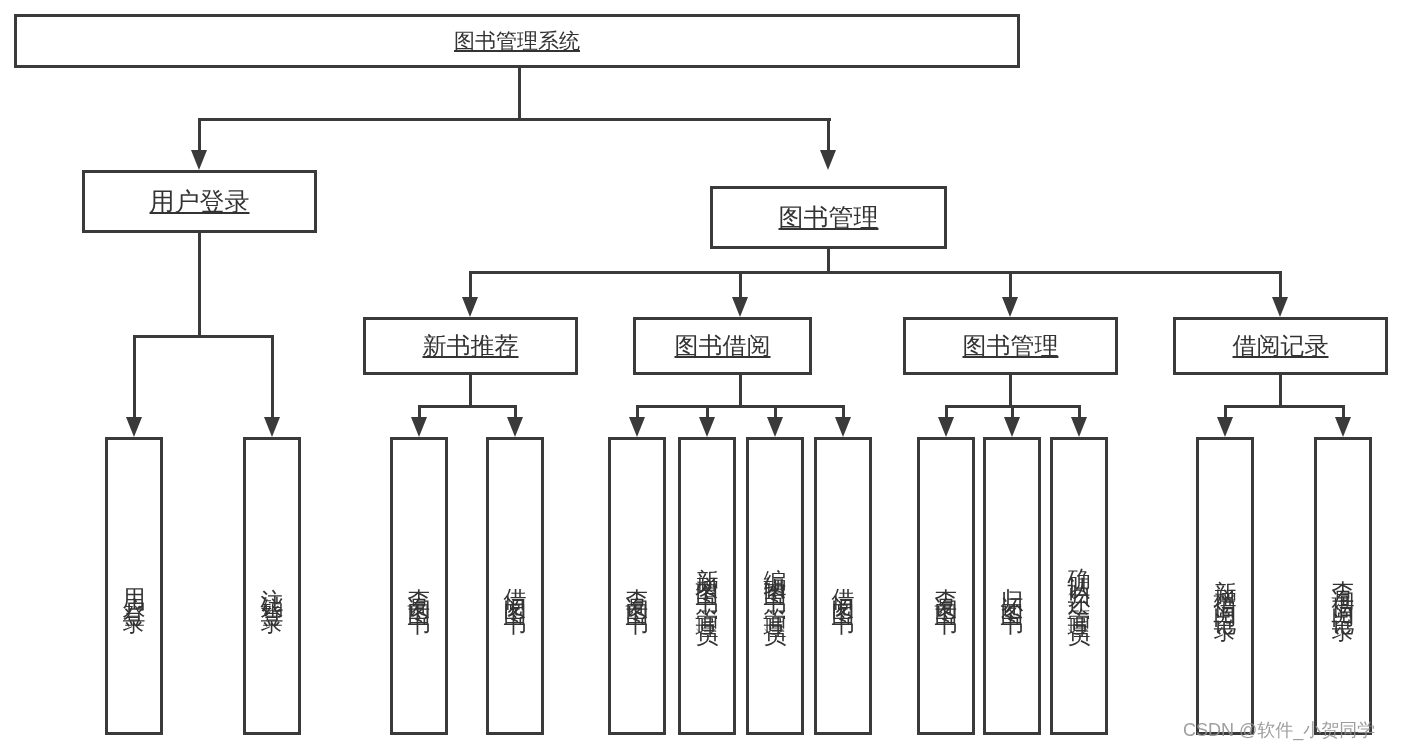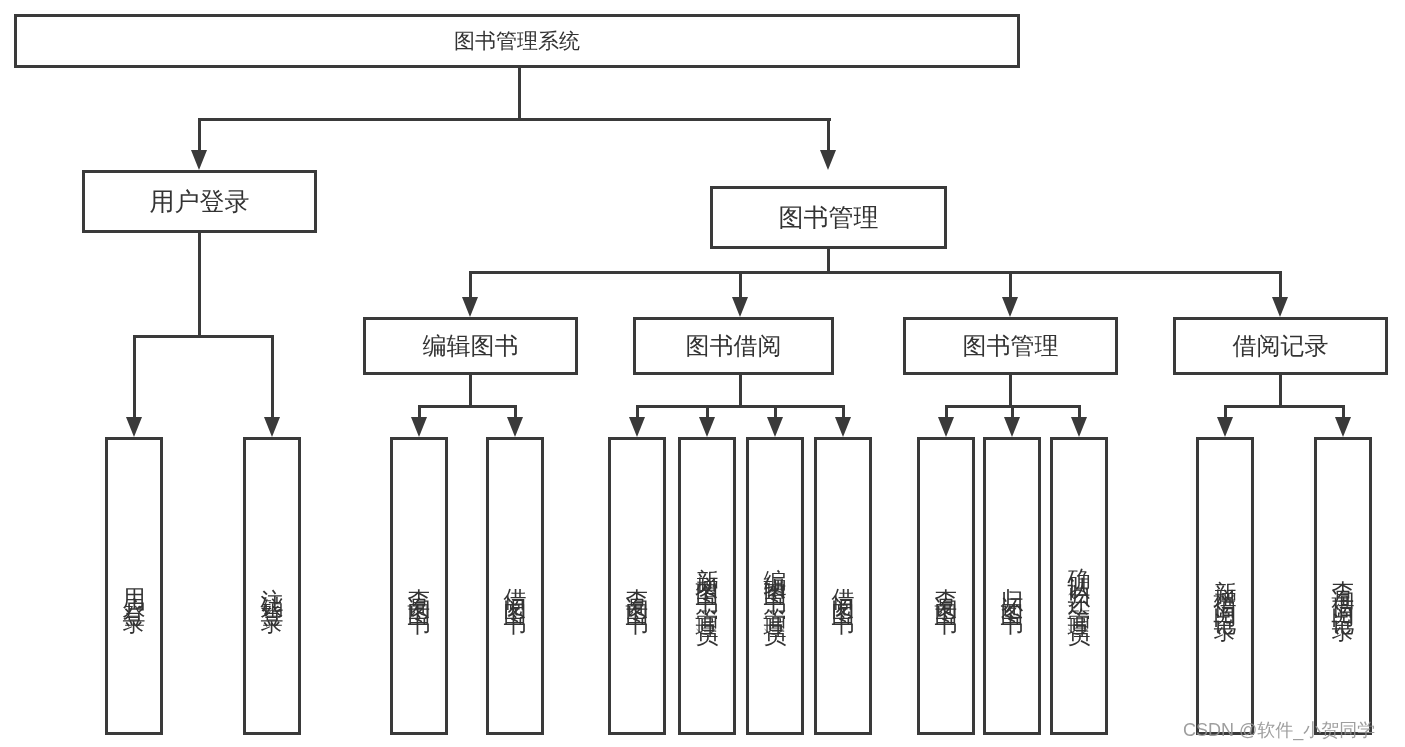--- a/index.html
+++ b/index.html
@@ -3,21 +3,21 @@
 <meta charset="utf-8">
 <style>
   html,body{margin:0;padding:0;}
   body{width:1405px;height:747px;background:#ffffff;overflow:hidden;
        font-family:"Liberation Sans","DejaVu Sans",sans-serif;}
   #stage{position:relative;width:1405px;height:747px;background:#ffffff;}
 
   .box{position:absolute;box-sizing:border-box;background:#ffffff;
        border:3px solid #3a3a3a;display:flex;align-items:center;justify-content:center;
        color:#333333;z-index:2;}
-  .lbl{white-space:nowrap;}
+  .lbl{white-space:nowrap;text-decoration:underline;}
   .f-root{font-size:21px;}
   .f-l2{font-size:25px;}
   .f-l3{font-size:24px;}
 
   .leaf{width:58px;top:437px;height:298px;}
   .vtext{writing-mode:vertical-rl;text-orientation:mixed;
          font-size:23px;letter-spacing:8px;line-height:1;white-space:nowrap;}
 
   .vl,.hl{position:absolute;background:#3a3a3a;z-index:1;}
   .vl{width:3px;}
@@ -40,24 +40,24 @@
 
   <div class="box" style="left:82px;top:170px;width:235px;height:63px;">
     <span class="lbl f-l2">用户登录</span>
   </div>
 
   <div class="box" style="left:710px;top:186px;width:237px;height:63px;">
     <span class="lbl f-l2">图书管理</span>
   </div>
 
   <div class="box" style="left:363px;top:317px;width:215px;height:58px;">
-    <span class="lbl f-l3">编辑图书</span>
+    <span class="lbl f-l3">新书推荐</span>
   </div>
 
-  <div class="box" style="left:633px;top:317px;width:201px;height:58px;">
+  <div class="box" style="left:633px;top:317px;width:179px;height:58px;">
     <span class="lbl f-l3">图书借阅</span>
   </div>
 
   <div class="box" style="left:903px;top:317px;width:215px;height:58px;">
     <span class="lbl f-l3">图书管理</span>
   </div>
 
   <div class="box" style="left:1173px;top:317px;width:215px;height:58px;">
     <span class="lbl f-l3">借阅记录</span>
   </div>

